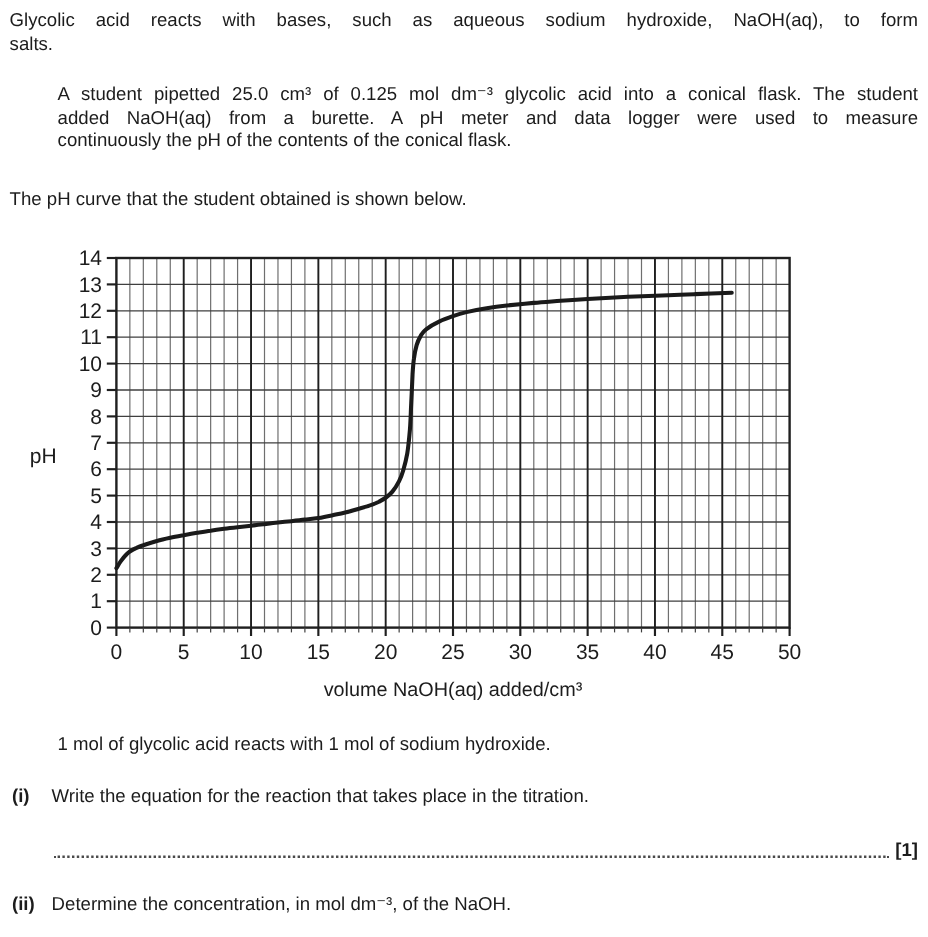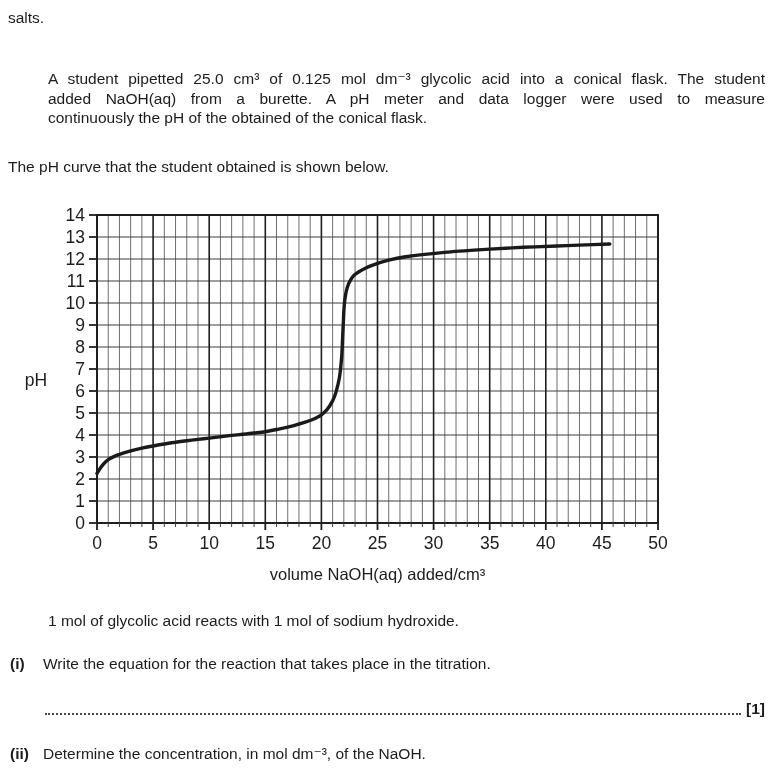--- a/index.html
+++ b/index.html
@@ -18,27 +18,28 @@
   .dotsrow{left:45px;right:8px;display:flex;align-items:flex-end;height:17px;}
   .dots{flex:1;border-bottom:2px dotted #4a4a4a;margin-bottom:3px;}
   .marks{font-weight:bold;padding-left:5px;white-space:nowrap;}
   svg{display:block;}
   svg text{font-family:"Liberation Sans","DejaVu Sans",sans-serif;fill:#1c1c1c;}
 </style>
 </head>
 <body>
 
 <div class="abs para" style="top:8px;">
+  <div class="jl">Glycolic acid reacts with bases, such as aqueous sodium hydroxide, NaOH(aq), to form</div>
   <div>salts.</div>
 </div>
 
 <div class="abs para" style="top:69px;margin-left:40px;">
   <div class="jl">A student pipetted 25.0 cm³ of 0.125 mol dm⁻³ glycolic acid into a conical flask. The student</div>
   <div class="jl">added NaOH(aq) from a burette. A pH meter and data logger were used to measure</div>
-  <div>continuously the pH of the obtained of the conical flask.</div>
+  <div>continuously the pH of the contents of the conical flask.</div>
 </div>
 
 <div class="abs para" style="top:157px;">
   <div>The pH curve that the student obtained is shown below.</div>
 </div>
 
 <svg class="abs" style="top:200px;left:0;" width="773" height="390" viewBox="0 0 773 390">
   <g>
       <line x1="108.22" y1="15" x2="108.22" y2="323" stroke="#6f6f6f" stroke-width="1"></line>
       <line x1="119.44" y1="15" x2="119.44" y2="323" stroke="#6f6f6f" stroke-width="1"></line>

